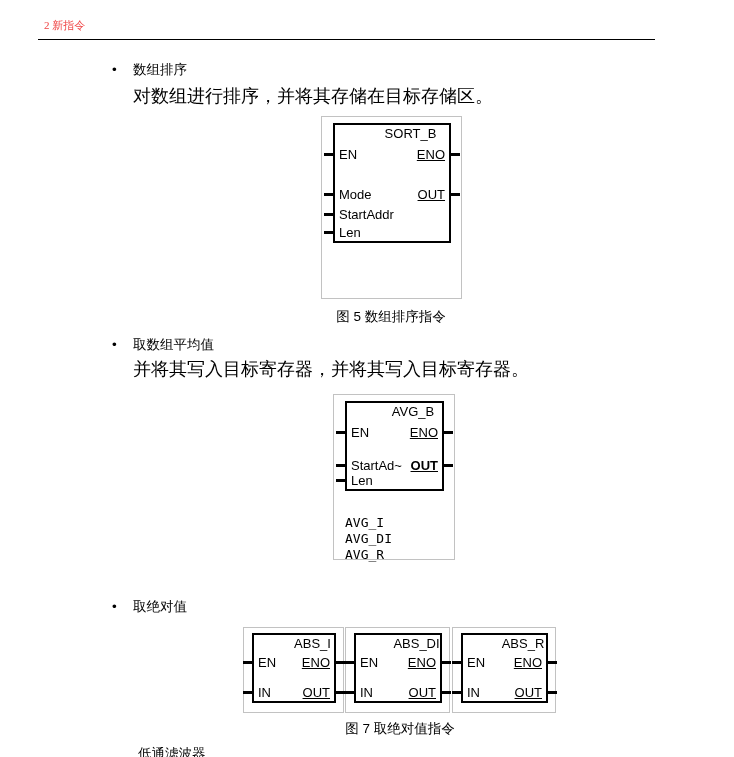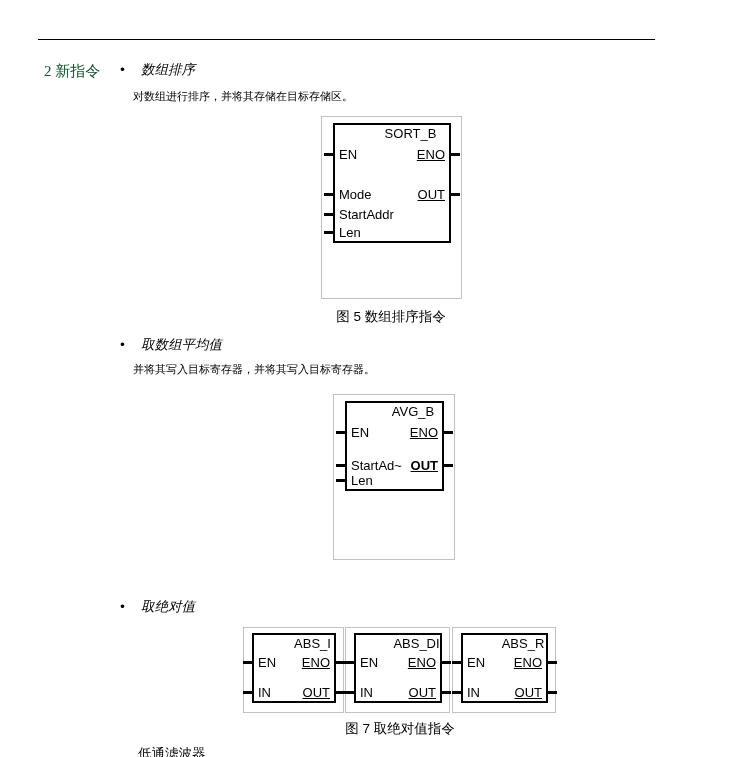--- a/index.html
+++ b/index.html
@@ -1,23 +1,23 @@
 <!DOCTYPE html>
 <html><head>
 <meta charset="utf-8">
 <style>
   html,body{margin:0;padding:0;background:#fff;}
   .page{position:relative;width:734px;height:757px;background:#fff;overflow:hidden;
         font-family:"Liberation Sans",sans-serif;color:#000;}
   .header{position:absolute;left:44px;top:18px;font-family:"Liberation Serif",serif;
-          font-size:15px;color:#14532d;margin-top:44px;}
+          font-size:11px;color:#ef4444;}
   .rule{position:absolute;left:38px;top:39px;width:617px;height:0;border-top:1.5px solid #000;}
-  .bullet-row{position:absolute;left:120px;font-size:13.5px;line-height:18px;white-space:nowrap;font-style:italic;}
+  .bullet-row{position:absolute;left:112px;font-size:13.5px;line-height:18px;white-space:nowrap;}
   .bullet-row .dot{display:inline-block;width:21px;}
-  .para{position:absolute;left:133px;font-size:11px;line-height:18px;white-space:nowrap;}
+  .para{position:absolute;left:133px;font-size:18px;line-height:18px;white-space:nowrap;}
   .figbox{position:absolute;border:1px solid #c2c2c2;background:#fff;}
   .block{position:absolute;border:2px solid #000;background:#fff;}
   .btitle{position:absolute;top:1px;left:0;right:0;text-align:center;font-size:13px;padding-left:37px;}
   .pin{position:absolute;height:16px;line-height:16px;font-size:13px;white-space:nowrap;text-align:right;}
   .pin.l{left:4px;}
   .pin.r{right:4px;text-align:right;text-decoration:underline;}
   .stub{position:absolute;top:6px;width:9px;height:3px;background:#000;}
   .pin.l .stub{left:-15px;}
   .pin.r .stub{right:-15px;}
   .pin.bold span{font-weight:bold;}
@@ -59,20 +59,25 @@
 
   <div class="figbox" style="left:333px;top:394px;width:120px;height:164px">
     <div class="block" style="left:11px;top:6px;width:95px;height:86px">
       <div class="btitle">AVG_B</div>
       <div class="pin l" style="top:22px"><i class="stub"></i><span>EN</span></div>
       <div class="pin l" style="top:55px"><i class="stub"></i><span>StartAd~</span></div>
       <div class="pin l" style="top:70px"><i class="stub"></i><span>Len</span></div>
       <div class="pin r" style="top:22px"><i class="stub"></i><span>ENO</span></div>
       <div class="pin r bold" style="top:55px"><i class="stub"></i><span>OUT</span></div>
     </div>
+    <div class="vlist" style="left:11px;top:120px">
+      <div>AVG_I</div>
+      <div>AVG_DI</div>
+      <div>AVG_R</div>
+    </div>
   </div>
 
   <div class="bullet-row" style="top:598px">
     <span class="dot">•</span><span>取绝对值</span>
   </div>
 
   <div class="figbox" style="left:243px;top:627px;width:99px;height:84px">
     <div class="block" style="left:8px;top:5px;width:80px;height:66px">
       <div class="btitle">ABS_I</div>
       <div class="pin l" style="top:20px"><i class="stub"></i><span>EN</span></div>

